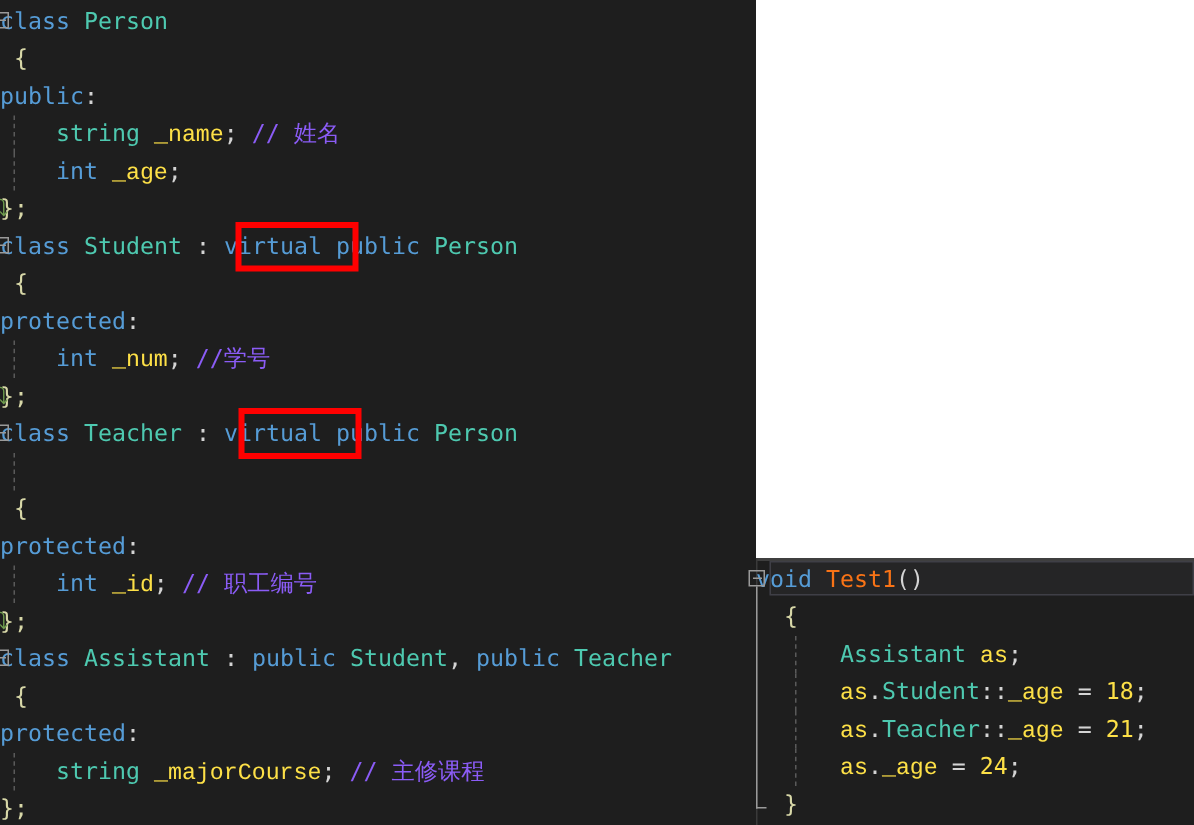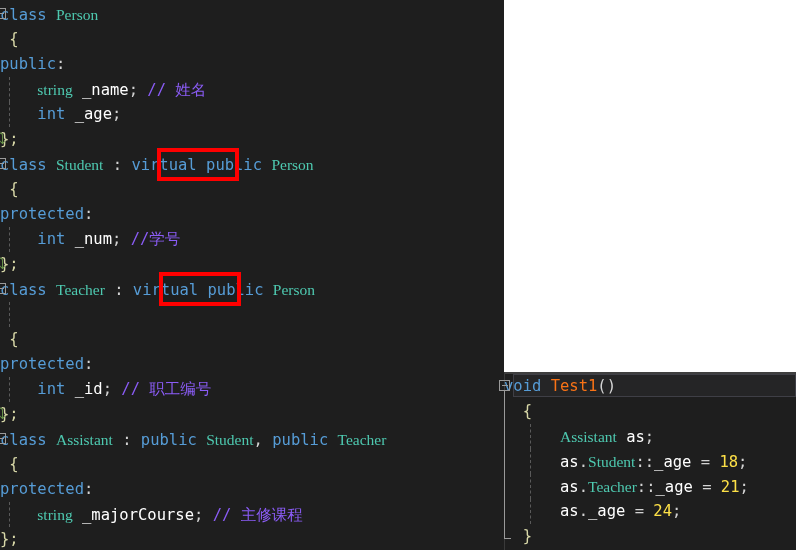--- a/index.html
+++ b/index.html
@@ -27,22 +27,22 @@
     white-space:pre;
     color:#d4d4d4;
   }
   .left-code{left:0px;top:2px;width:504px;}
   .right-code{left:504px;top:374px;width:292px;}
 
   .ln{height:25px;position:relative;}
 
   
   .kw      {color:#569cd6;}           
-  .typ     {color:#4ec9b0;font-family:Liberation Serif, serif;}           
-  .id      {color:#ffffff;}           
+  .typ     {color:#4ec9b0;}           
+  .id      {color:#fde047;font-family:Liberation Mono, monospace;}           
   .punc    {color:#d4d4d4;}
   .brace   {color:#d8d8a8;}
   .cmt     {color:#8b5cf6;}
   .num     {color:#fde047;}
   .fn      {color:#f97316;}
 
   
   .guide{
     position:absolute;top:0;height:25px;width:0;
     border-left:1px dashed #5a5a5a;

